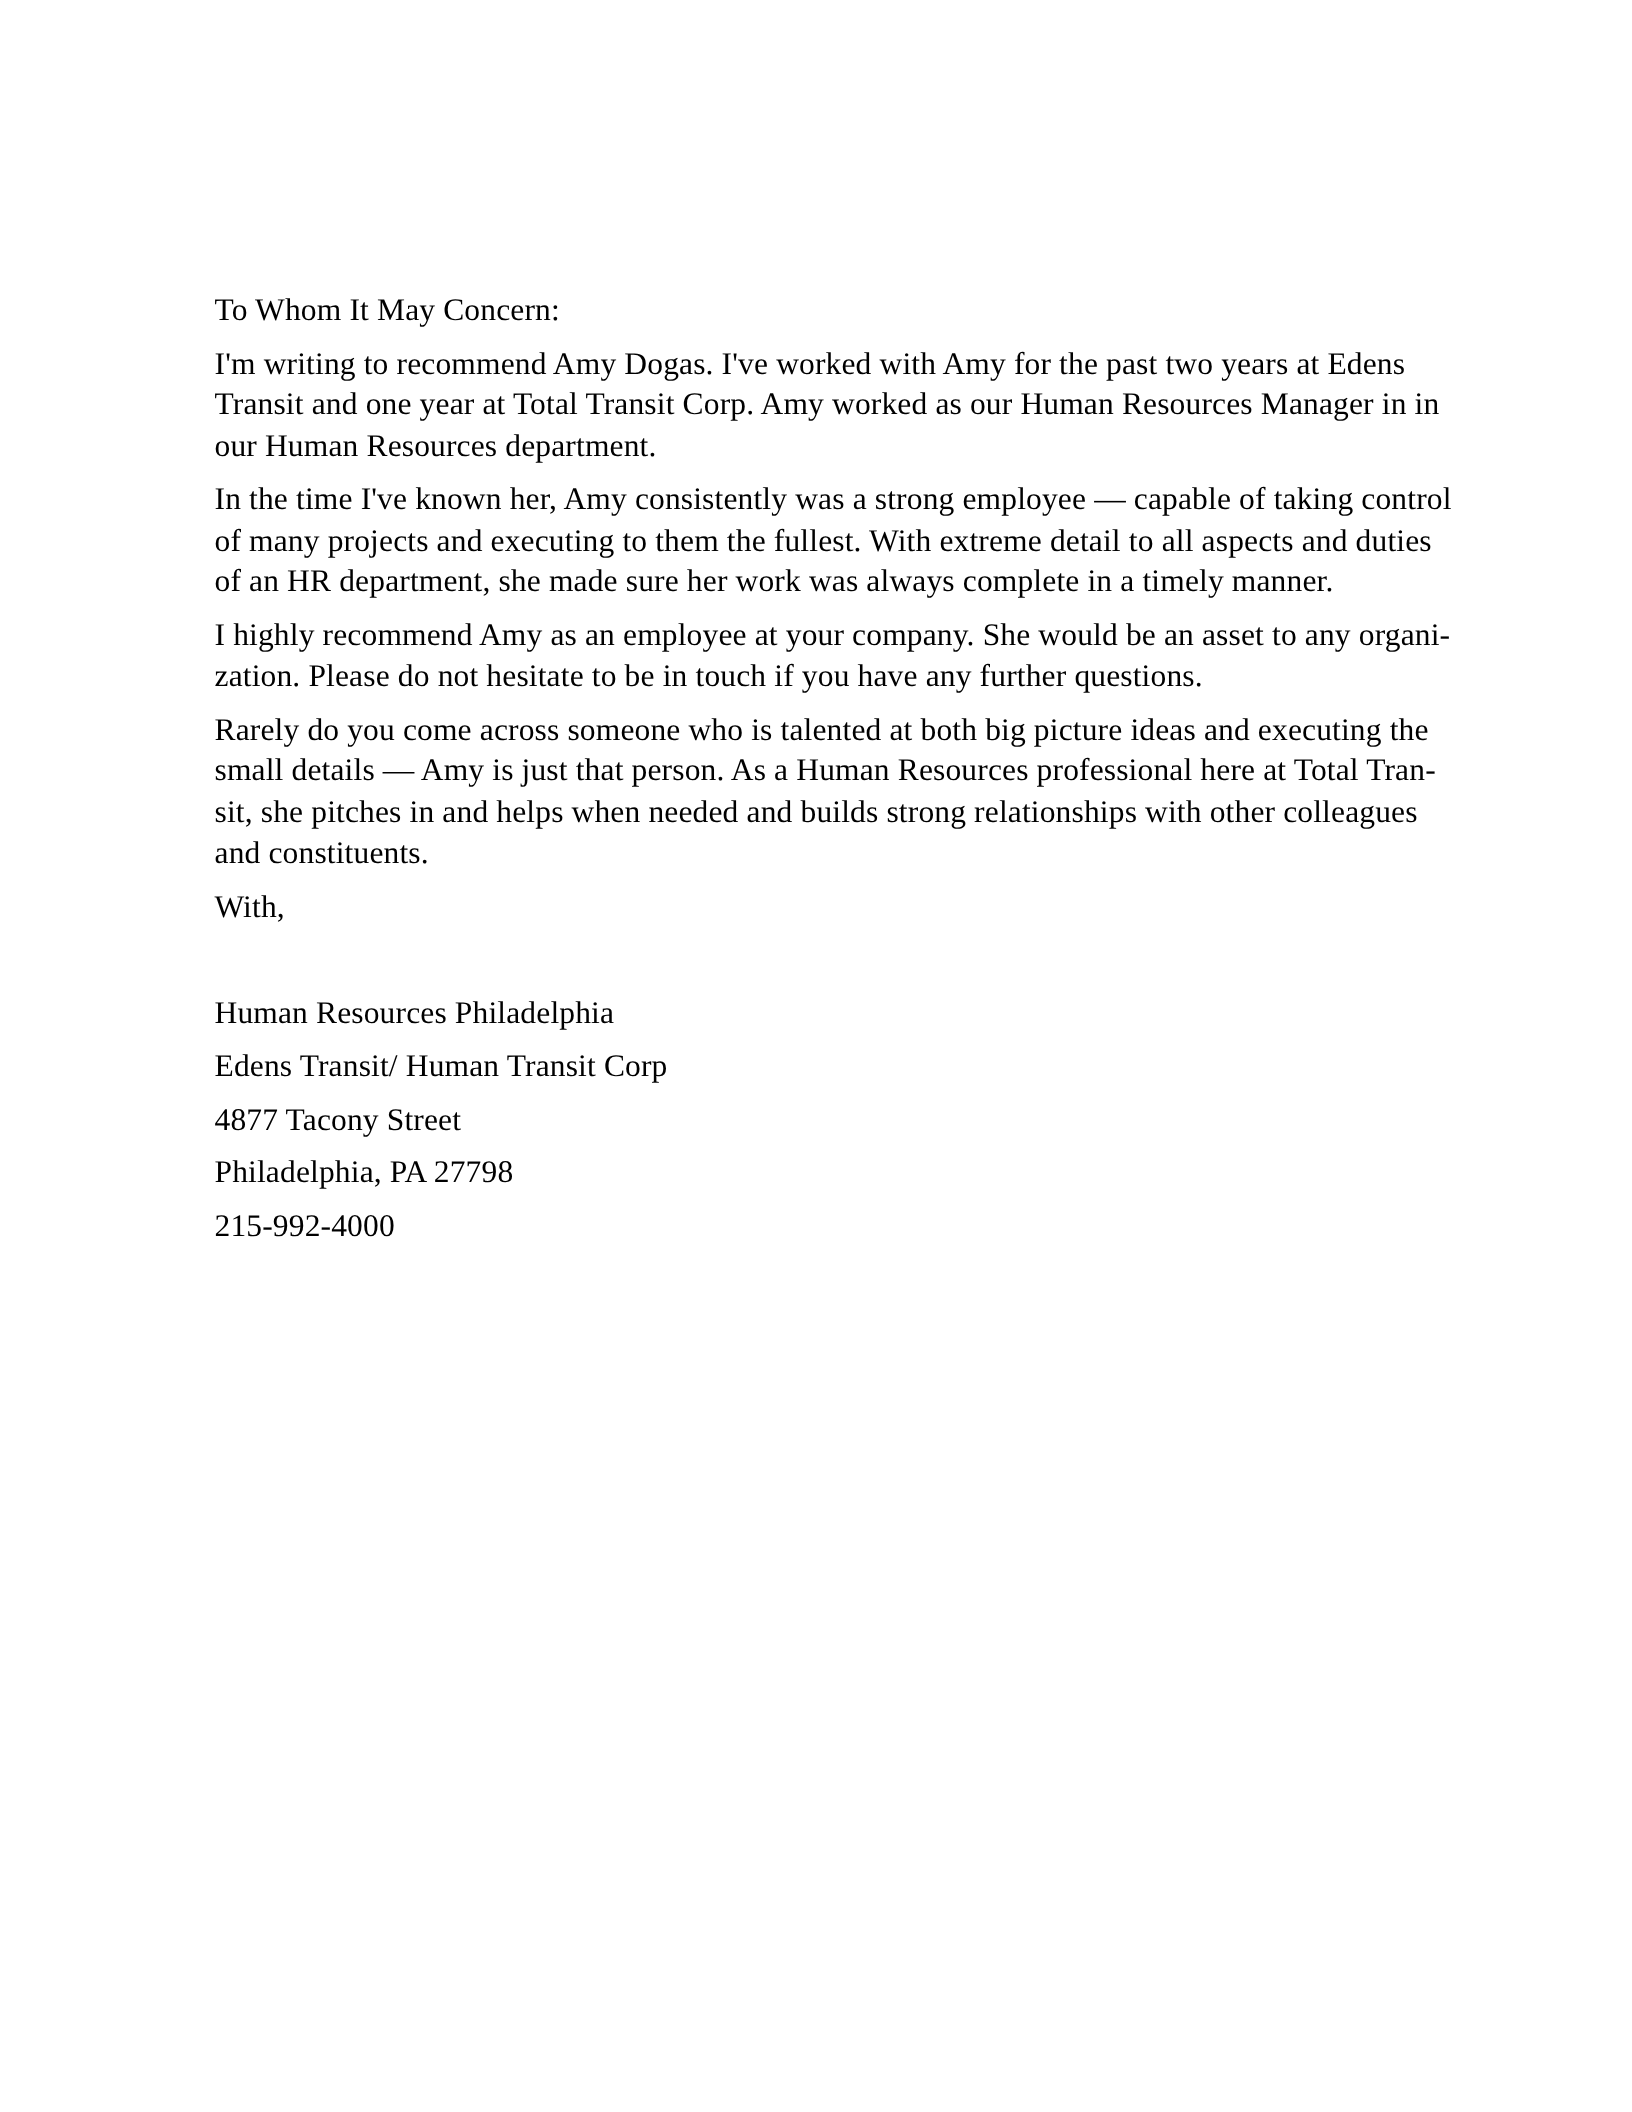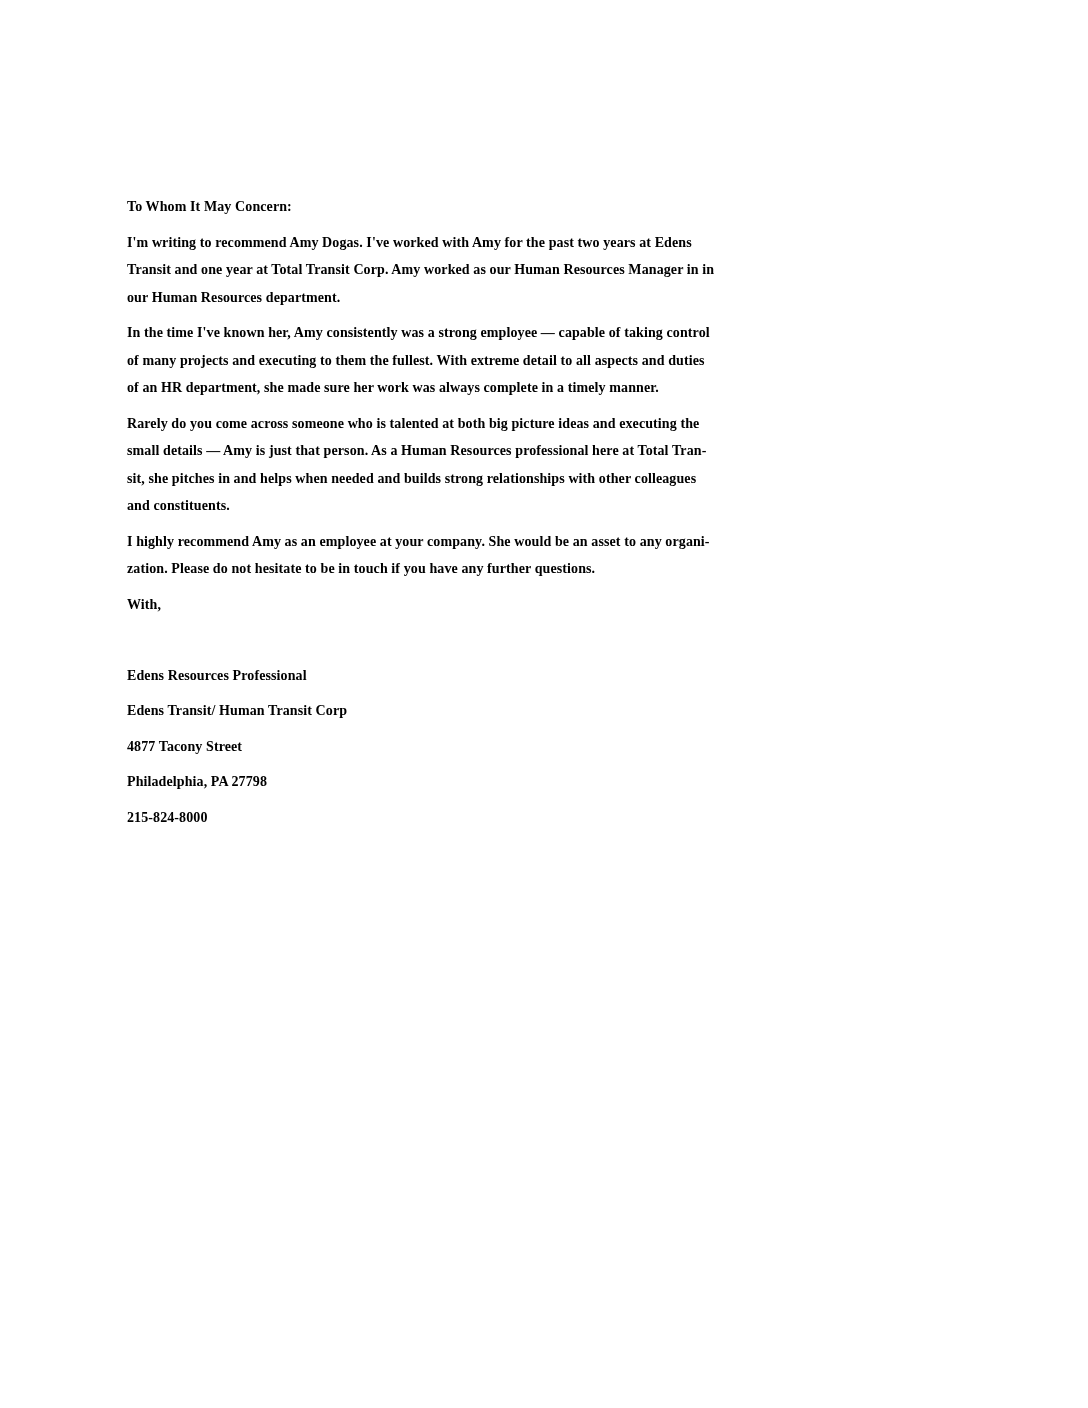--- a/index.html
+++ b/index.html
@@ -11,54 +11,53 @@
     position: relative;
     width: 1088px;
     height: 1408px;
     background: #ffffff;
     box-sizing: border-box;
     padding: 193px 100px 0 127px;
     overflow: hidden;
   }
   .page p {
     font-family: "Liberation Serif", "DejaVu Serif", serif;
-    font-size: 14px;
+    font-size: 21px;
     line-height: 27.5px;
     color: #000000;
-    margin: 0 0 8px 0;
+    margin: 0 0 8px 16px;
     white-space: pre;
     letter-spacing: 0.1px;
-    font-weight: bold;
   }
   .blank-line {
     height: 27.5px;
     margin: 0 0 8px 0;
   }
 </style>
 </head>
 <body>
 
 <div class="page">
   <p>To Whom It May Concern:</p>
 
   <p>I'm writing to recommend Amy Dogas. I've worked with Amy for the past two years at Edens
 Transit and one year at Total Transit Corp. Amy worked as our Human Resources Manager in in
 our Human Resources department.</p>
   <p>In the time I've known her, Amy consistently was a strong employee — capable of taking control
 of many projects and executing to them the fullest. With extreme detail to all aspects and duties
 of an HR department, she made sure her work was always complete in a timely manner.</p>
+  <p>I highly recommend Amy as an employee at your company. She would be an asset to any organi-
+zation. Please do not hesitate to be in touch if you have any further questions.</p>
   <p>Rarely do you come across someone who is talented at both big picture ideas and executing the
 small details — Amy is just that person. As a Human Resources professional here at Total Tran-
 sit, she pitches in and helps when needed and builds strong relationships with other colleagues
 and constituents.</p>
-  <p>I highly recommend Amy as an employee at your company. She would be an asset to any organi-
-zation. Please do not hesitate to be in touch if you have any further questions.</p>
 
   <p>With,</p>
 
   <div class="blank-line"></div>
 
-  <p>Edens Resources Professional</p>
+  <p>Human Resources Philadelphia</p>
   <p>Edens Transit/ Human Transit Corp</p>
   <p>4877 Tacony Street</p>
   <p>Philadelphia, PA 27798</p>
-  <p>215-824-8000</p>
+  <p>215-992-4000</p>
 </div>
 
 </body></html>

